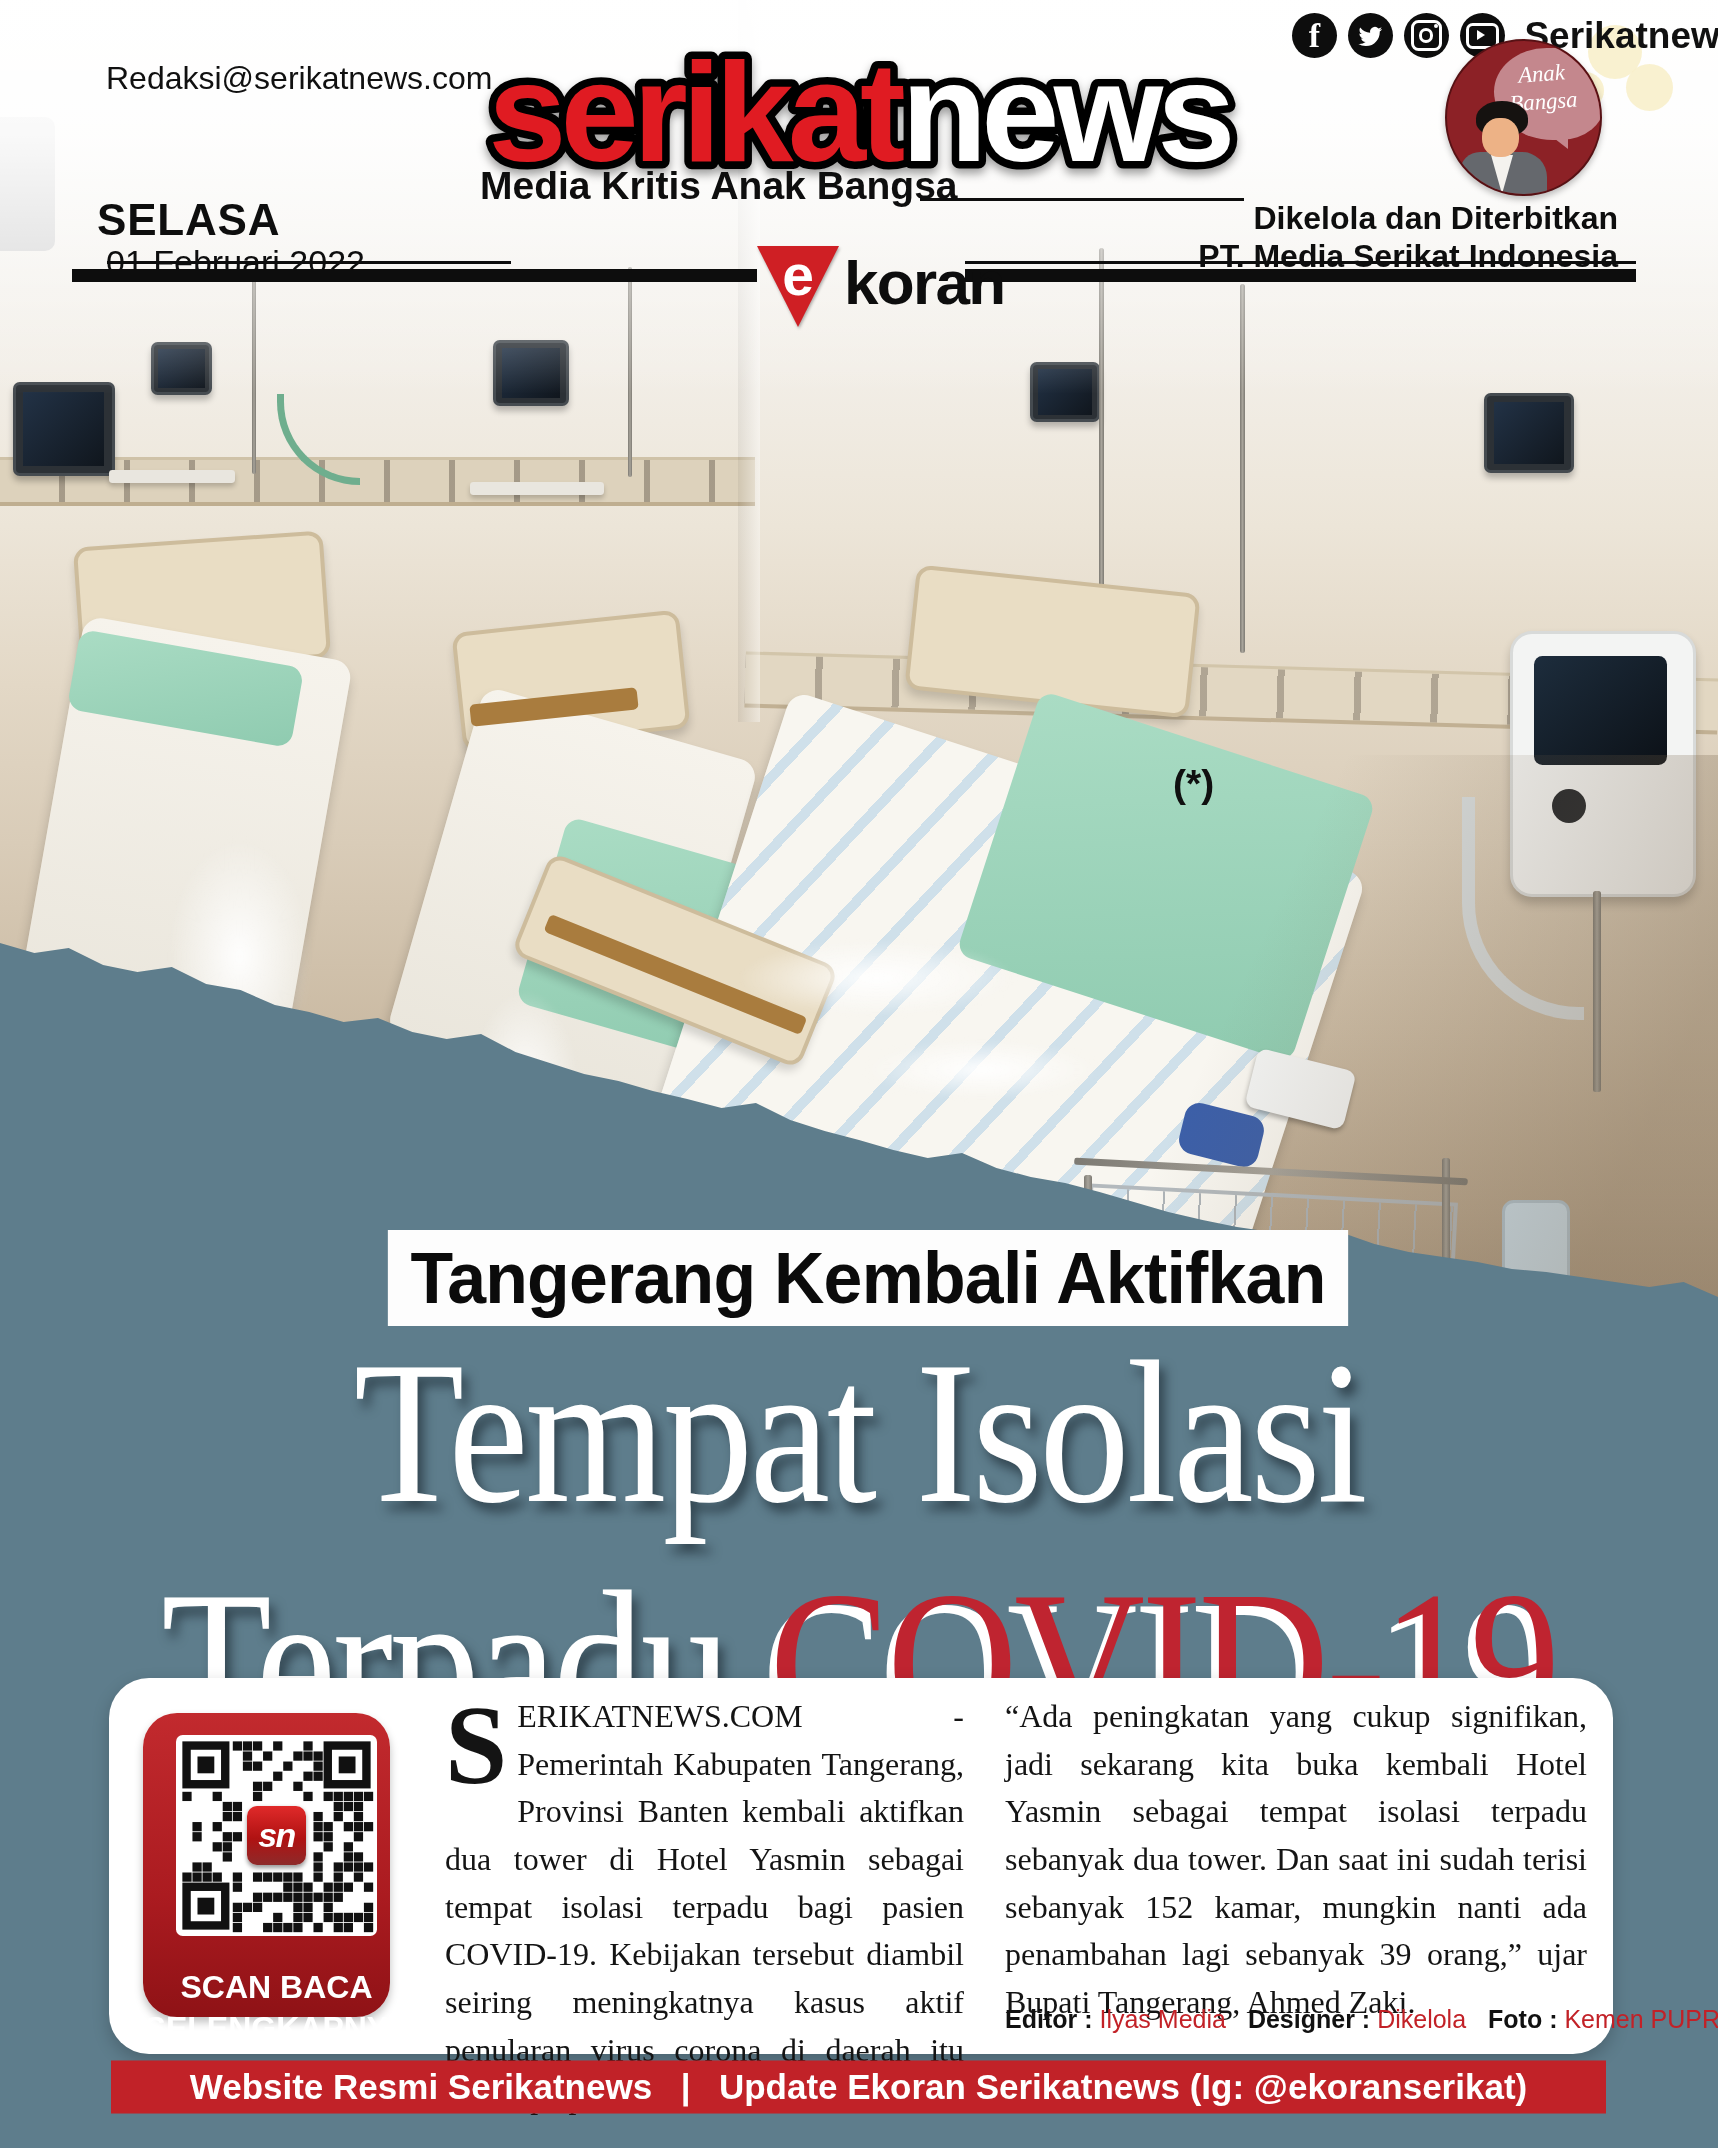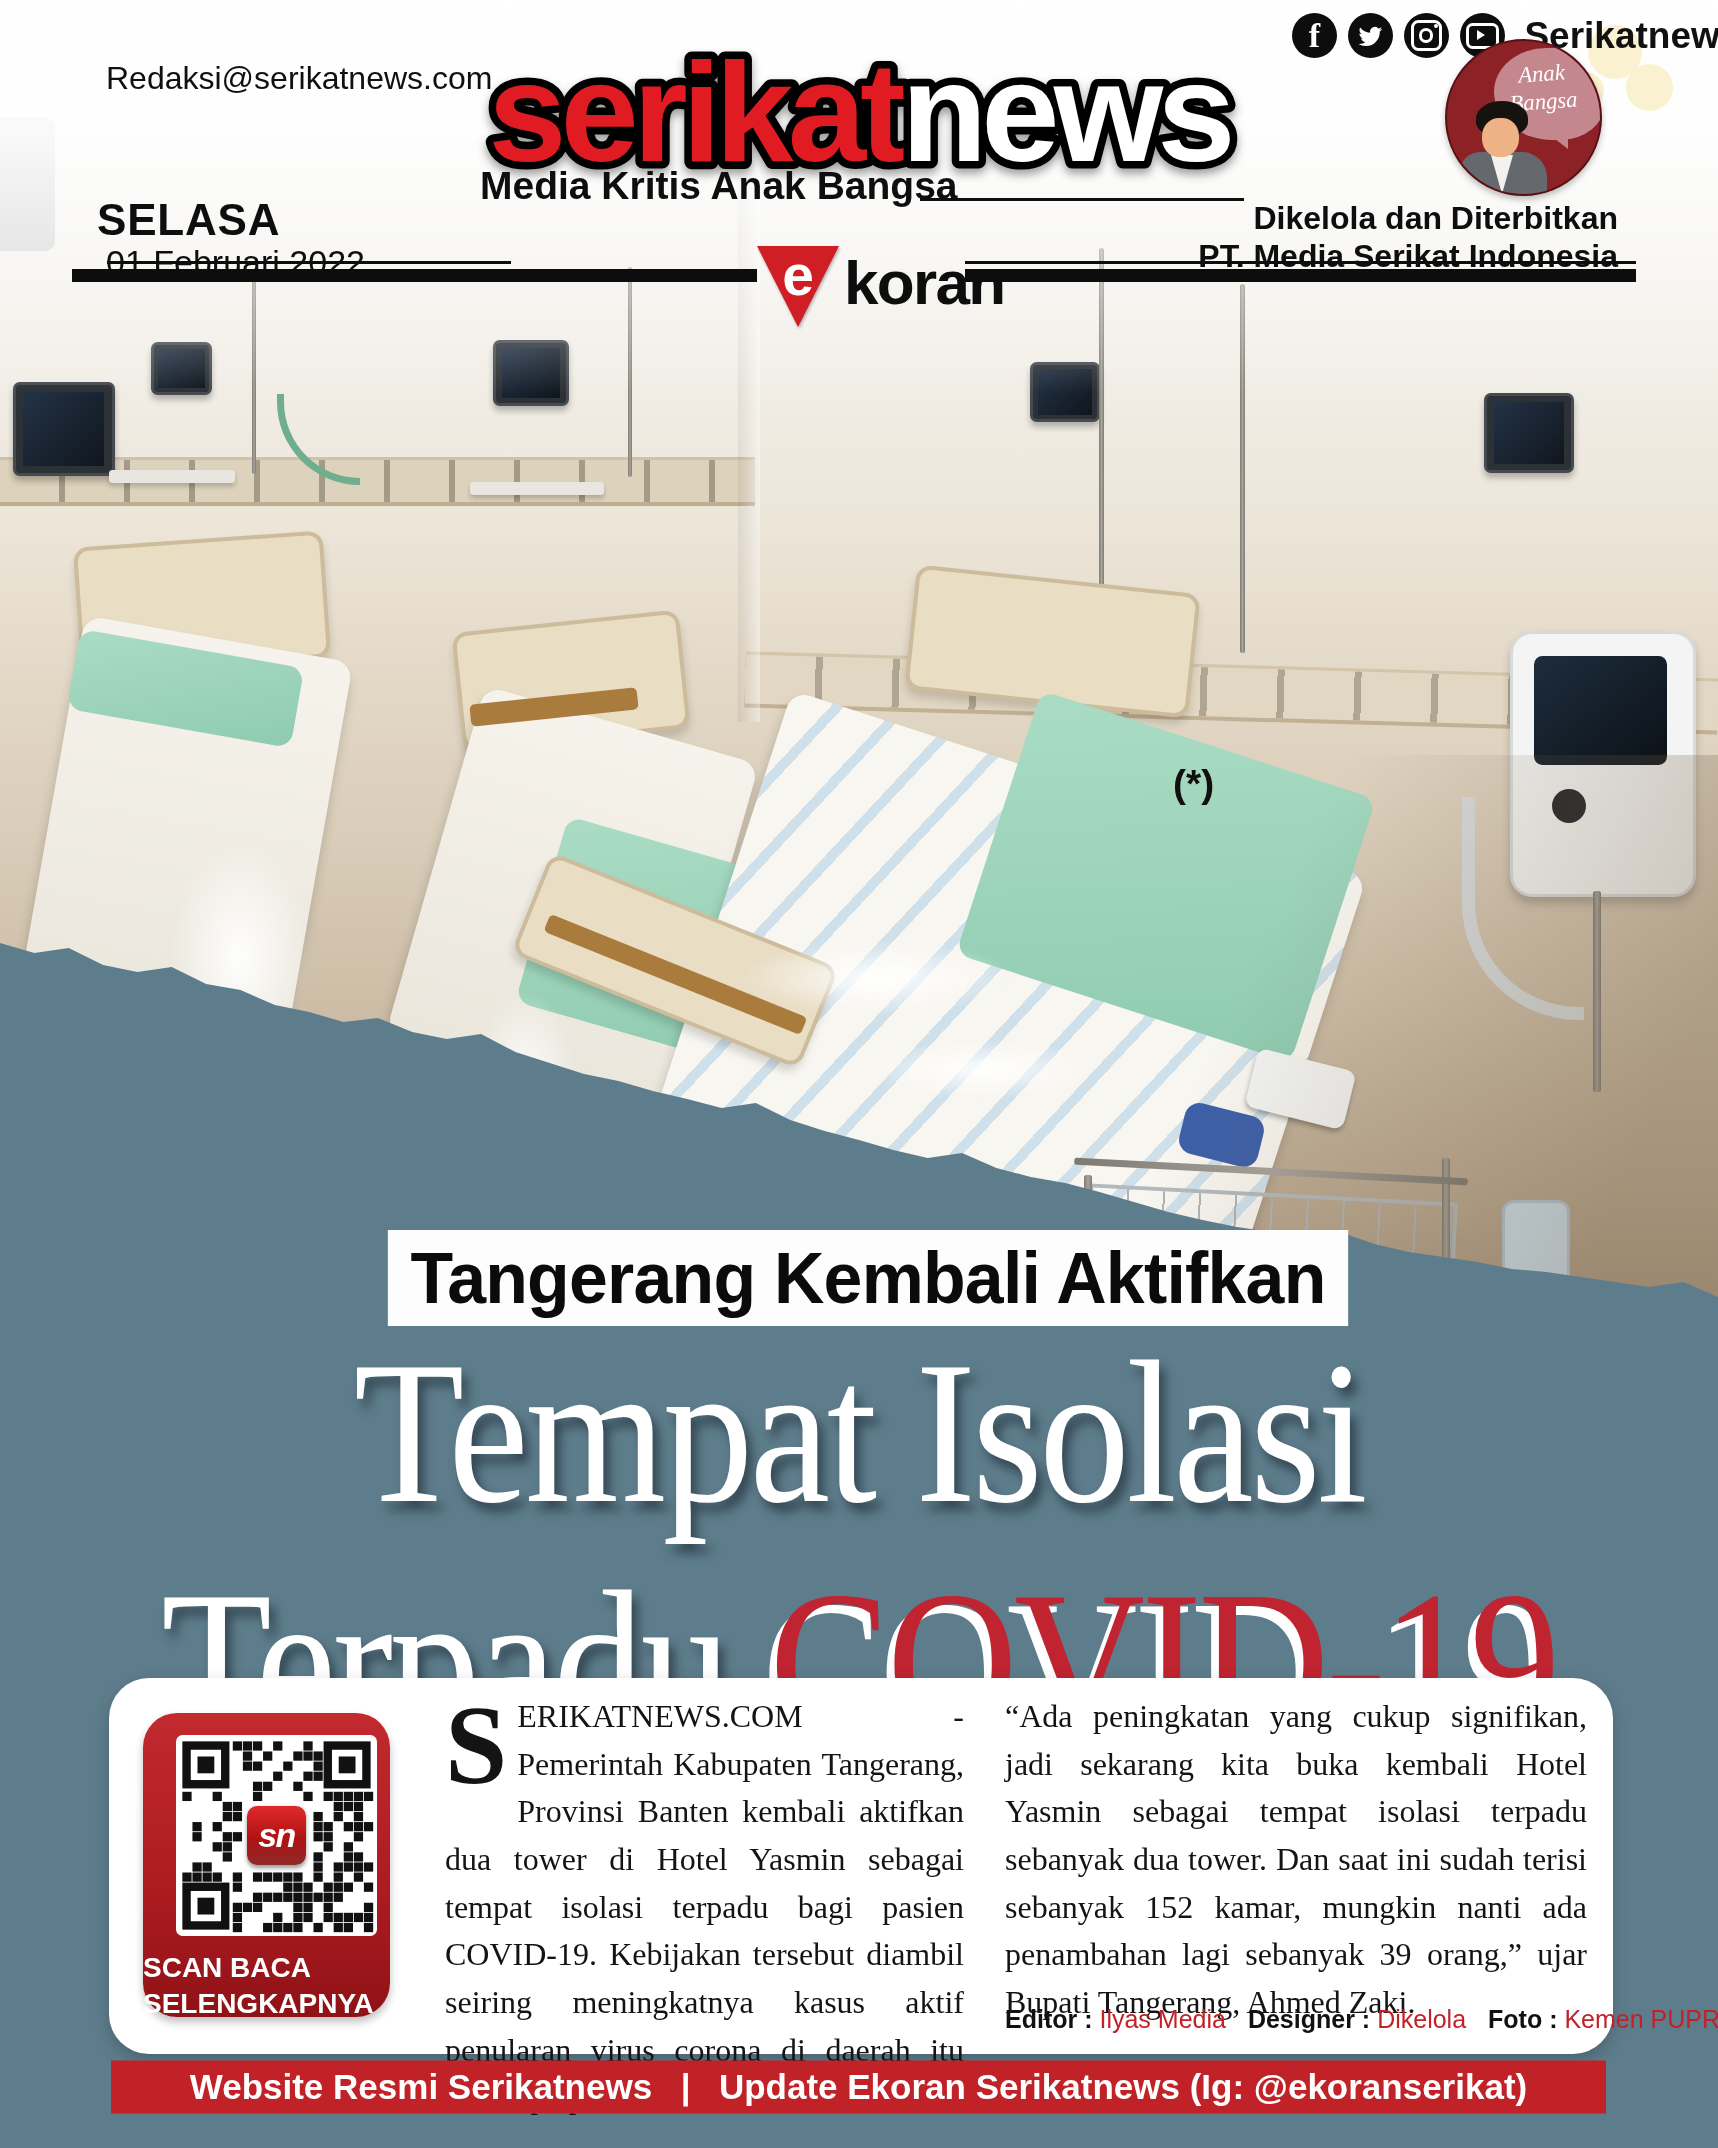--- a/index.html
+++ b/index.html
@@ -138,22 +138,22 @@
   .qr-panel{position:absolute;left:34px;top:35px;width:247px;height:304px;border-radius:34px;
     background:linear-gradient(180deg,#c22a2e 0%,#ab1b20 60%,#8f1216 100%);
     box-shadow:0 5px 8.4px rgba(0,0,0,.25);}
   .qr-white{position:absolute;left:33px;top:22px;width:201px;height:201px;background:#fff;border-radius:6.7px;}
   .qr-white svg{position:absolute;left:3.4px;top:3.4px;}
   .qr-sn{position:absolute;left:71px;top:71px;width:59px;height:59px;border-radius:10px;
     background:linear-gradient(180deg,#e02a2a 0%,#b01212 55%,#8d2a2a 100%);
     display:flex;align-items:center;justify-content:center;color:#fff;
     font-weight:700;font-style:italic;font-size:34px;letter-spacing:-1.7px;
     box-shadow:0 2.5px 4.2px rgba(0,0,0,.4);}
-  .qr-label{position:absolute;left:0;top:237px;width:267px;text-align:left;color:#fff;
-    font-size:28px;font-weight:700;line-height:1.28;}
+  .qr-label{position:absolute;left:0;top:254px;width:267px;text-align:center;color:#fff;
+    font-size:32px;font-weight:700;line-height:1.28;}
 
   .col{position:absolute;top:15px;font-family:"Liberation Serif",serif;font-size:32px;
     line-height:1.49;color:#141414;text-align:justify;}
   .col1{left:336px;width:519px;}
   .col2{left:896px;width:582px;}
   .dropcap{float:left;font-size:112px;line-height:.82;padding:6.7px 10px 0 0;font-weight:700;}
   .credits{position:absolute;left:896px;top:327px;width:587px;font-size:25px;color:#111;
     display:flex;gap:22px;white-space:nowrap;}
   .credits b{font-weight:700;margin-top:40px;}
   .credits .nm{color:#c22127;}

